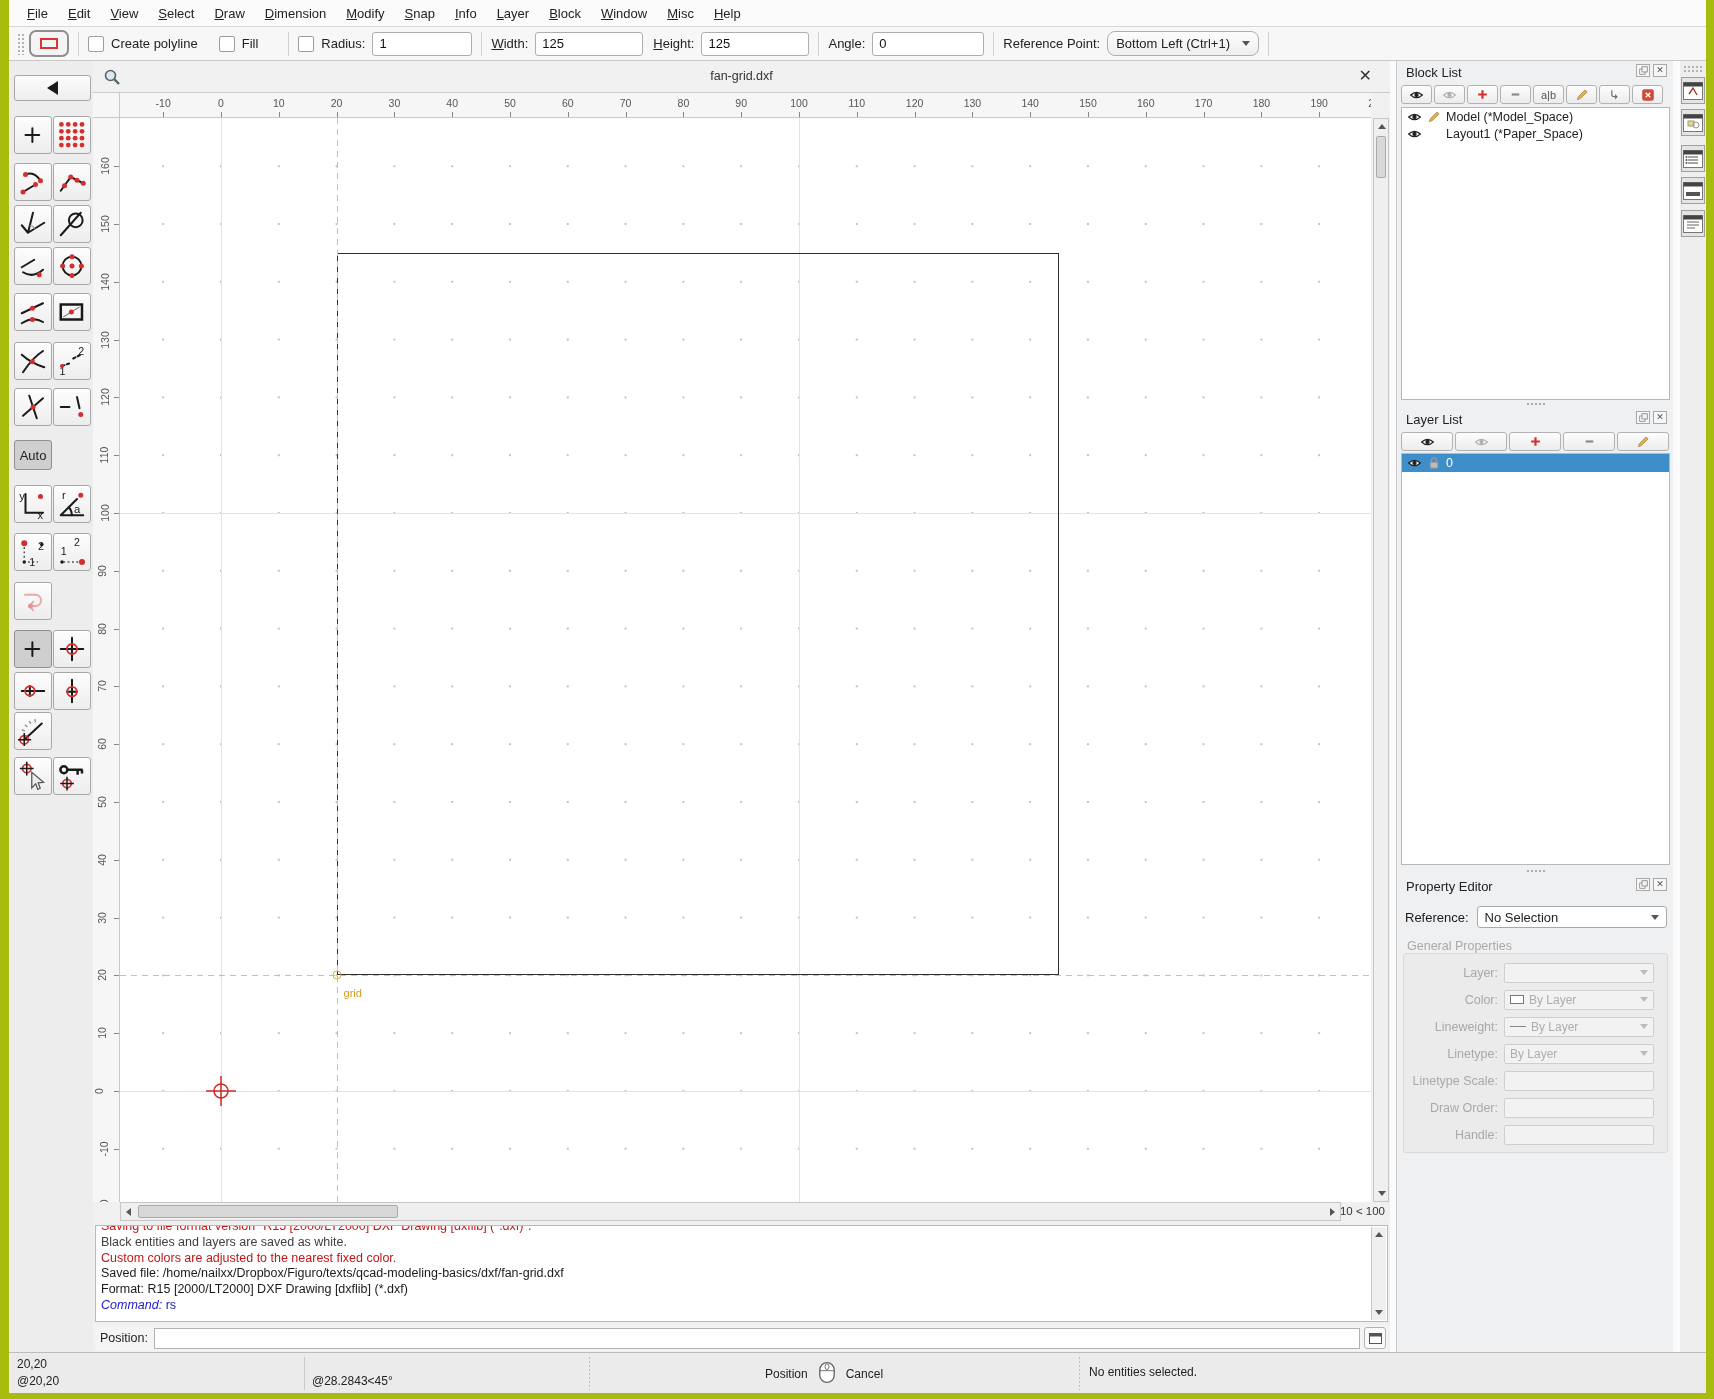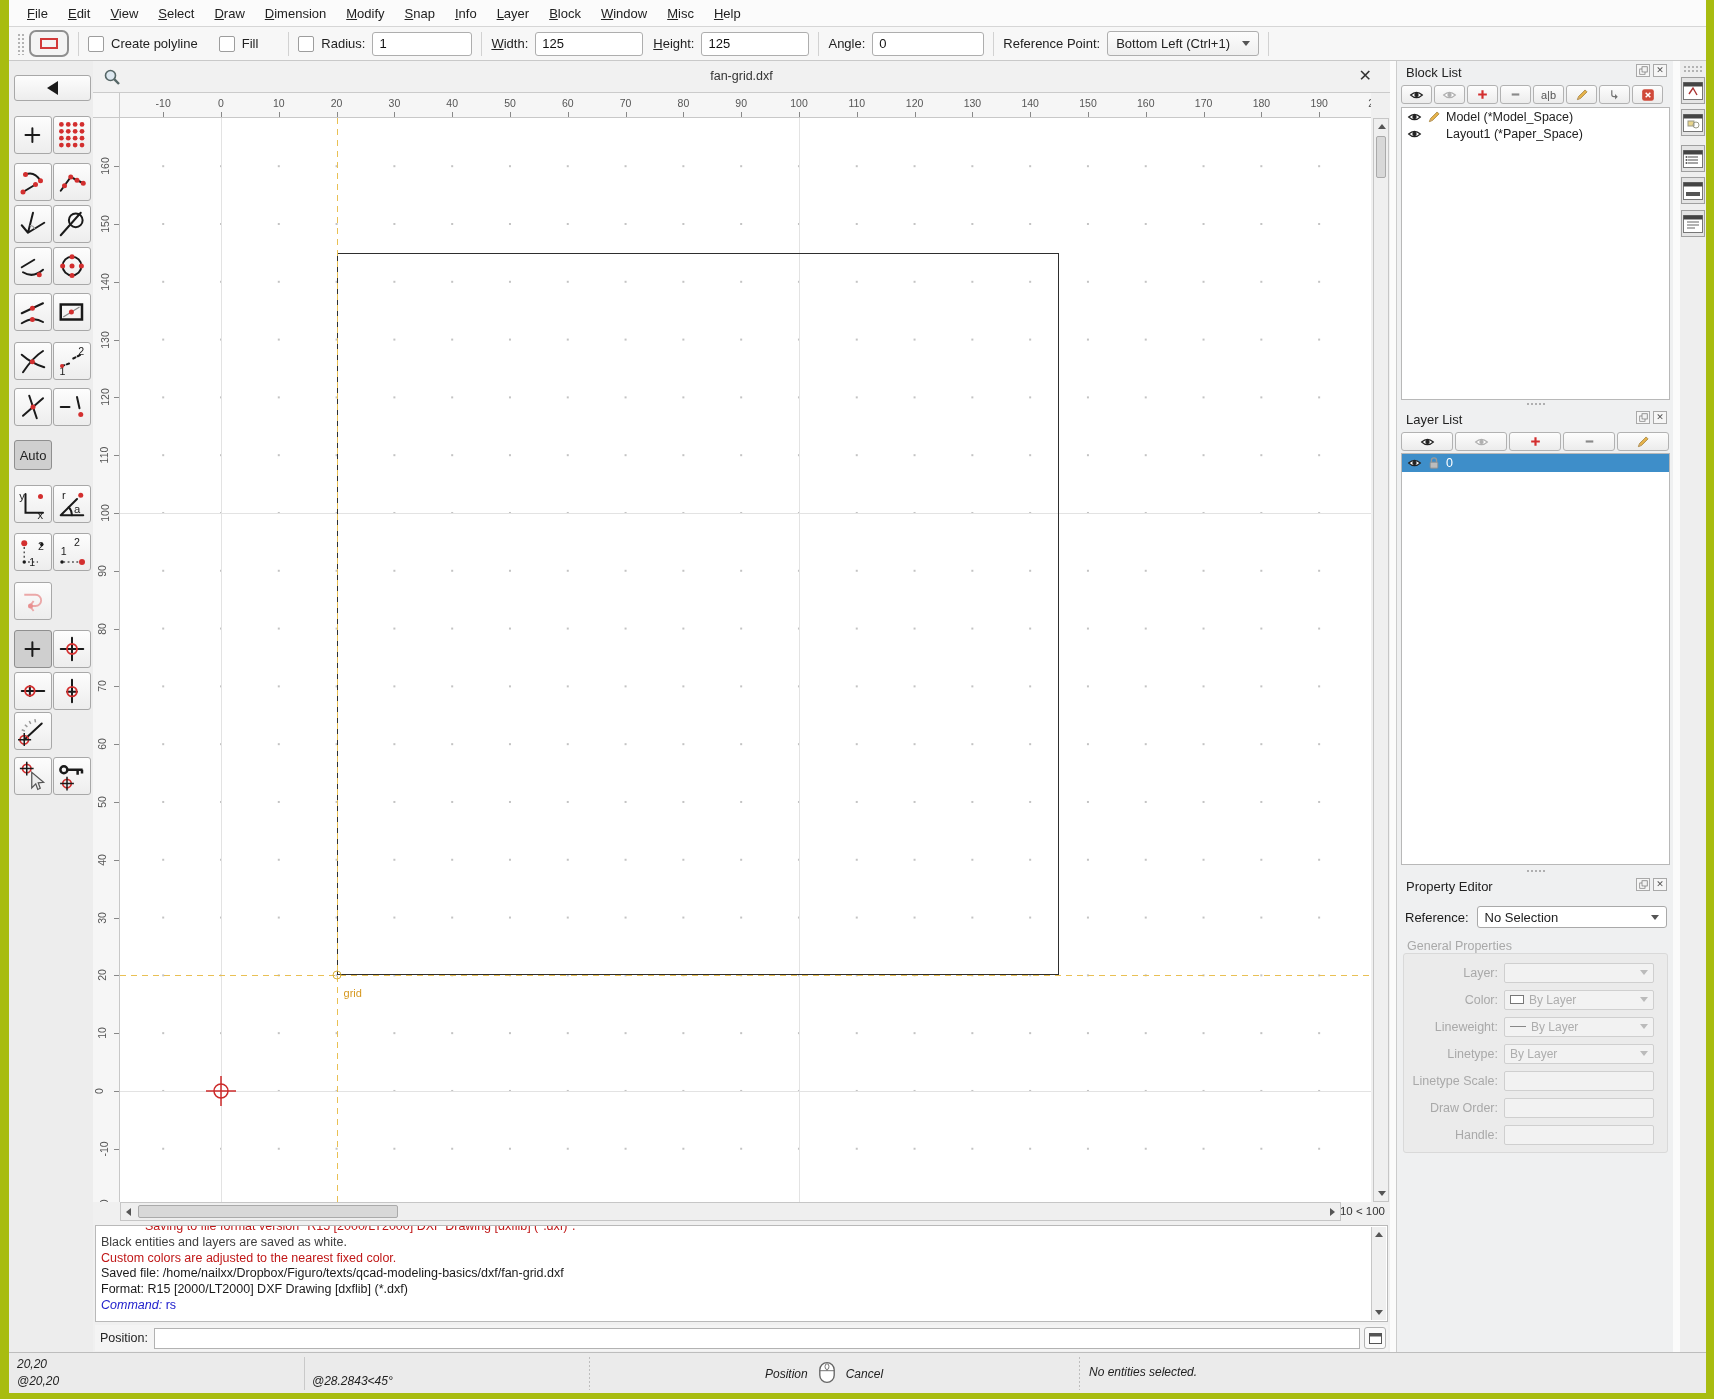--- a/index.html
+++ b/index.html
@@ -147,21 +147,21 @@
 
   
   #dockstrip{position:absolute;left:1680px;top:61px;width:26px;height:1291px;background:#eeeeee;}
   #dock-handle{position:absolute;left:3px;top:4px;width:20px;height:8px;
                background-image:radial-gradient(#b3b3b3 1px,transparent 1.2px);background-size:4px 4px;}
   .dock-btn{position:absolute;left:1px;width:24px;height:27px;border:1px solid #9f9f9f;background:#e4e4e4;
             display:flex;align-items:center;justify-content:center;}
 
   
   #statusbar{position:absolute;left:9px;top:1352px;width:1697px;height:41px;background:#ebebeb;border-top:1px solid #bdbdbd;
-             font-size:12px;color:#222;font-style:italic;}
+             font-size:12px;color:#222;}
   .sb-line{position:absolute;white-space:nowrap;}
   .sb-sep{position:absolute;top:4px;width:1px;height:33px;background:#c9c9c9;}
   .sb-sep.dotted{background:repeating-linear-gradient(to bottom,#bdbdbd 0 2px,transparent 2px 4px);}
   #mouse-hint{position:absolute;left:756px;top:0;height:41px;display:flex;align-items:center;gap:10px;}
 </style>
 </head>
 <body>
 
 <div id="app">
   <div id="gl" class="green"></div>
@@ -208,21 +208,21 @@
     <div class="tsep"></div>
     <span class="tb-label ul-first"><u>W</u>idth:</span>
     <input class="tb-input" style="width: 108px; margin-right: 10px;" value="125">
     <span class="tb-label ul-first"><u>H</u>eight:</span>
     <input class="tb-input" style="width: 108px;" value="125">
     <div class="tsep"></div>
     <span class="tb-label">Angle:</span>
     <input class="tb-input" style="width: 112px;" value="0">
     <div class="tsep"></div>
     <span class="tb-label">Reference Point:</span>
-    <div class="tb-select" style="width:152px;">
+    <div class="tb-select" style="width:152px;border-radius:8px;">
       <span style="flex:1;">Bottom Left (Ctrl+1)</span>
       <span class="arrow-down"></span>
     </div>
     <div class="tsep"></div>
   </div>
 
   <div id="leftbar">
     <div id="back-btn">
         <span class="tri-left"></span>
       </div>
@@ -567,21 +567,21 @@
         </div>
       <div class="sb-thumb" style="top:2px;left:17px;width:260px;height:13px;"></div>
       <div class="sb-arrow" style="right:0;top:1px;">
           <span class="tri-r"></span>
         </div>
     </div>
     <div id="grid-info">10 &lt; 100</div>
 
     <div id="cmdbox">
       <div id="cmdlines">
-          <div class="cmdline" style="color: rgb(192, 24, 24); margin-left: 44px;">Saving to file format version "R15 [2000/LT2000] DXF Drawing [dxflib] (*.dxf)".</div>
+          <div class="cmdline" style="color: rgb(192, 24, 24);">Saving to file format version "R15 [2000/LT2000] DXF Drawing [dxflib] (*.dxf)".</div>
           <div class="cmdline" style="color: #404040;">Black entities and layers are saved as white.</div>
           <div class="cmdline" style="color: rgb(192, 24, 24);">Custom colors are adjusted to the nearest fixed color.</div>
           <div class="cmdline" style="color: rgb(26, 26, 26);">Saved file: /home/nailxx/Dropbox/Figuro/texts/qcad-modeling-basics/dxf/fan-grid.dxf</div>
           <div class="cmdline" style="color: rgb(26, 26, 26);">Format: R15 [2000/LT2000] DXF Drawing [dxflib] (*.dxf)</div>
           <div class="cmdline" style="color: rgb(32, 32, 204);"><span class="cmd-prompt-label">Command:</span> <span>rs</span></div>
         </div>
       <div id="cmd-scroll">
         <div class="sb-arrow" style="top:0;left:-1px;">
             <span class="tri-u"></span>
           </div>

